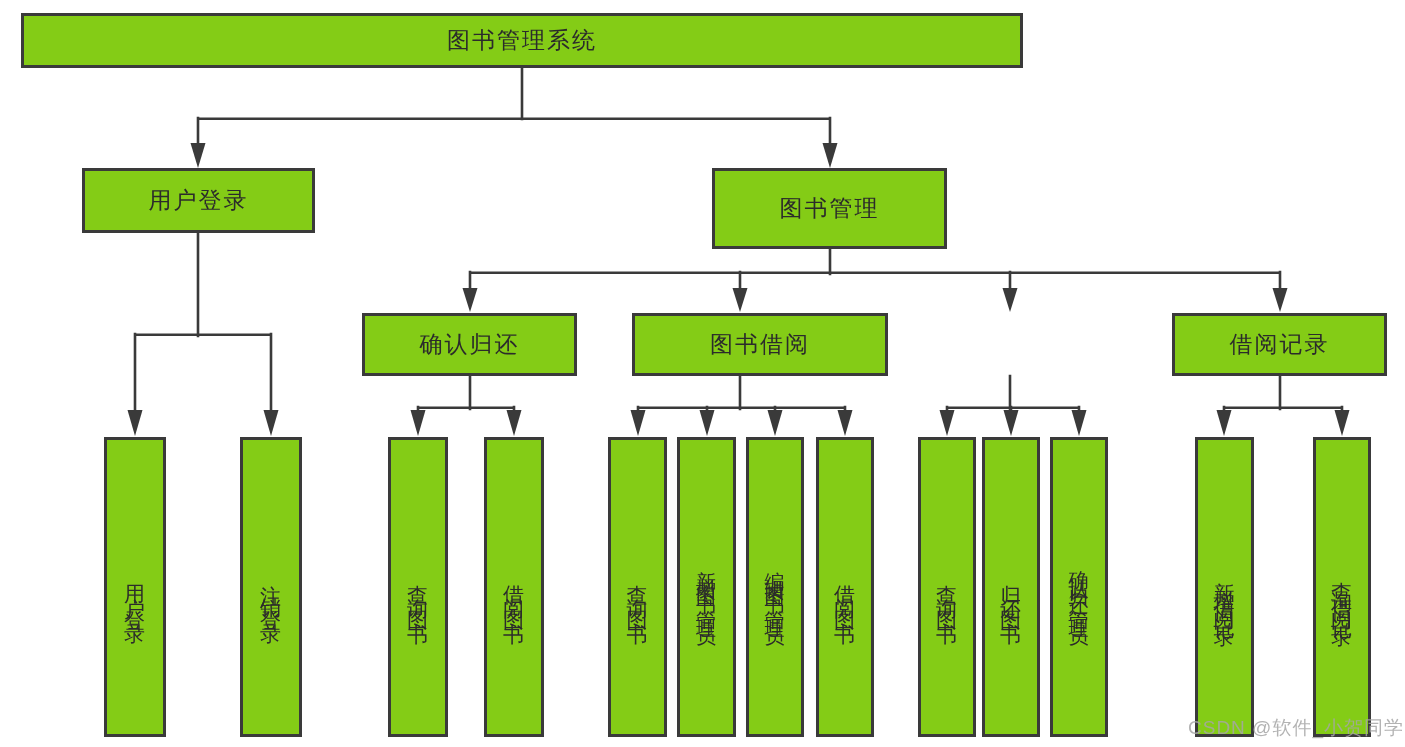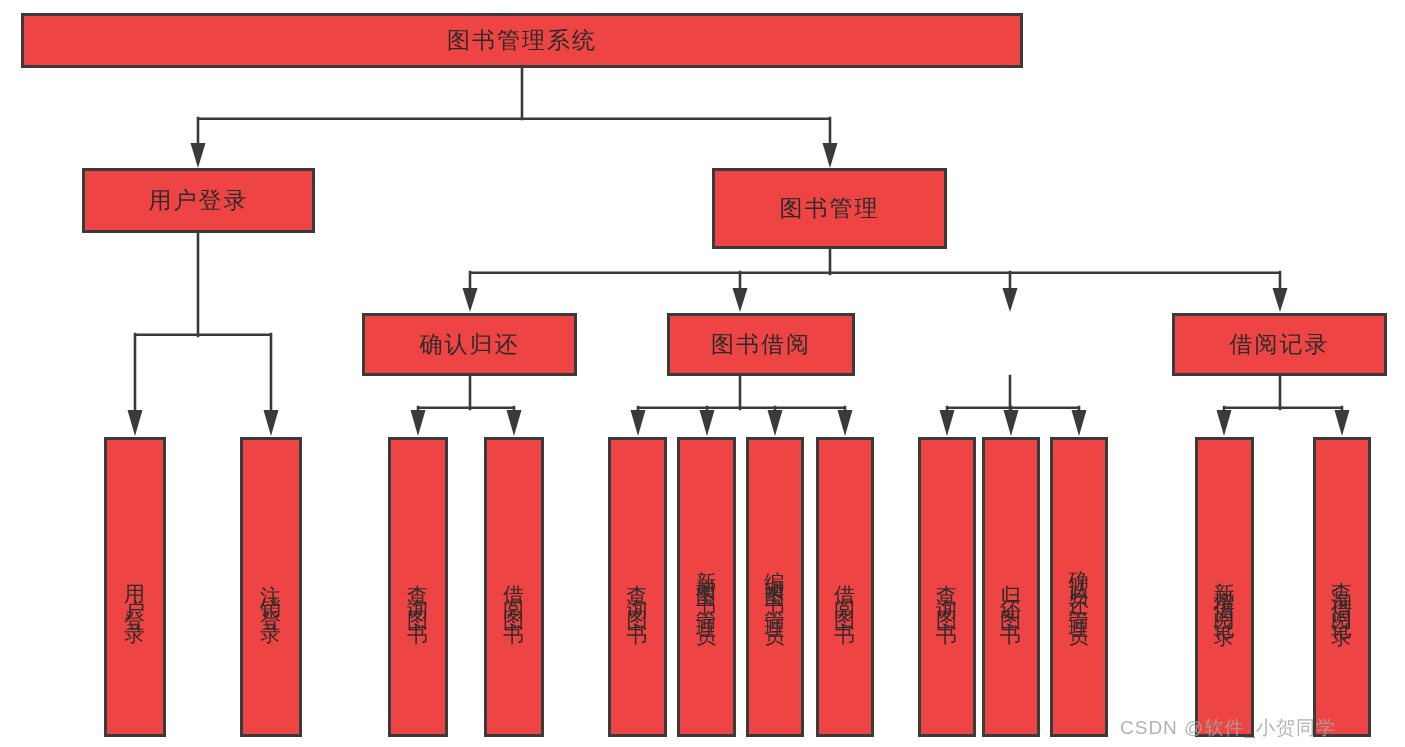--- a/index.html
+++ b/index.html
@@ -15,21 +15,21 @@
   .connectors {
     position: absolute;
     left: 0; top: 0;
     width: 1405px; height: 747px;
     color: var(--line, #3a3a3a);
   }
   .node {
     position: absolute;
     box-sizing: border-box;
     border: 3px solid var(--line, #3a3a3a);
-    background: #ef4444;
+    background: #84cc16;
     display: flex;
     align-items: center;
     justify-content: center;
     color: var(--text, #2b2b2b);
   }
   .node.h span {
     font-size: 23px;
     letter-spacing: 2px;
     white-space: nowrap;
   }
@@ -39,21 +39,21 @@
     text-orientation: mixed;
     font-size: 21px;
     line-height: 1;
     white-space: nowrap;
   }
   .node.v.short span { letter-spacing: 13px; margin-top: 13px; }
   .node.v.med   span { letter-spacing: 9px;  margin-top: 9px; }
   .node.v.long  span { letter-spacing: 8px;  margin-top: 8px; font-size: 20px; }
   .watermark {
     position: absolute;
-    left: 1120px;
+    left: 1188px;
     top: 715px;
     font-size: 19px;
     letter-spacing: 1px;
     color: var(--watermark, #a6a6a6);
     opacity: 0.85;
     white-space: nowrap;
   }
 </style>
 </head>
 <body>
@@ -107,21 +107,21 @@
   <div class="node h" style="left:82px; top:168px; width:233px; height:65px">
     <span>用户登录</span>
   </div>
   <div class="node h" style="left:712px; top:168px; width:235px; height:81px">
     <span>图书管理</span>
   </div>
 
   <div class="node h" style="left:362px; top:313px; width:215px; height:63px">
     <span>确认归还</span>
   </div>
-  <div class="node h" style="left:667px; top:313px; width:188px; height:63px">
+  <div class="node h" style="left:632px; top:313px; width:256px; height:63px">
     <span>图书借阅</span>
   </div>
   <div class="node h" style="left:1172px; top:313px; width:215px; height:63px">
     <span>借阅记录</span>
   </div>
 
   <div class="node v short" style="left:104px; width:62px">
     <span>用户登录</span>
   </div>
   <div class="node v short" style="left:240px; width:62px">

